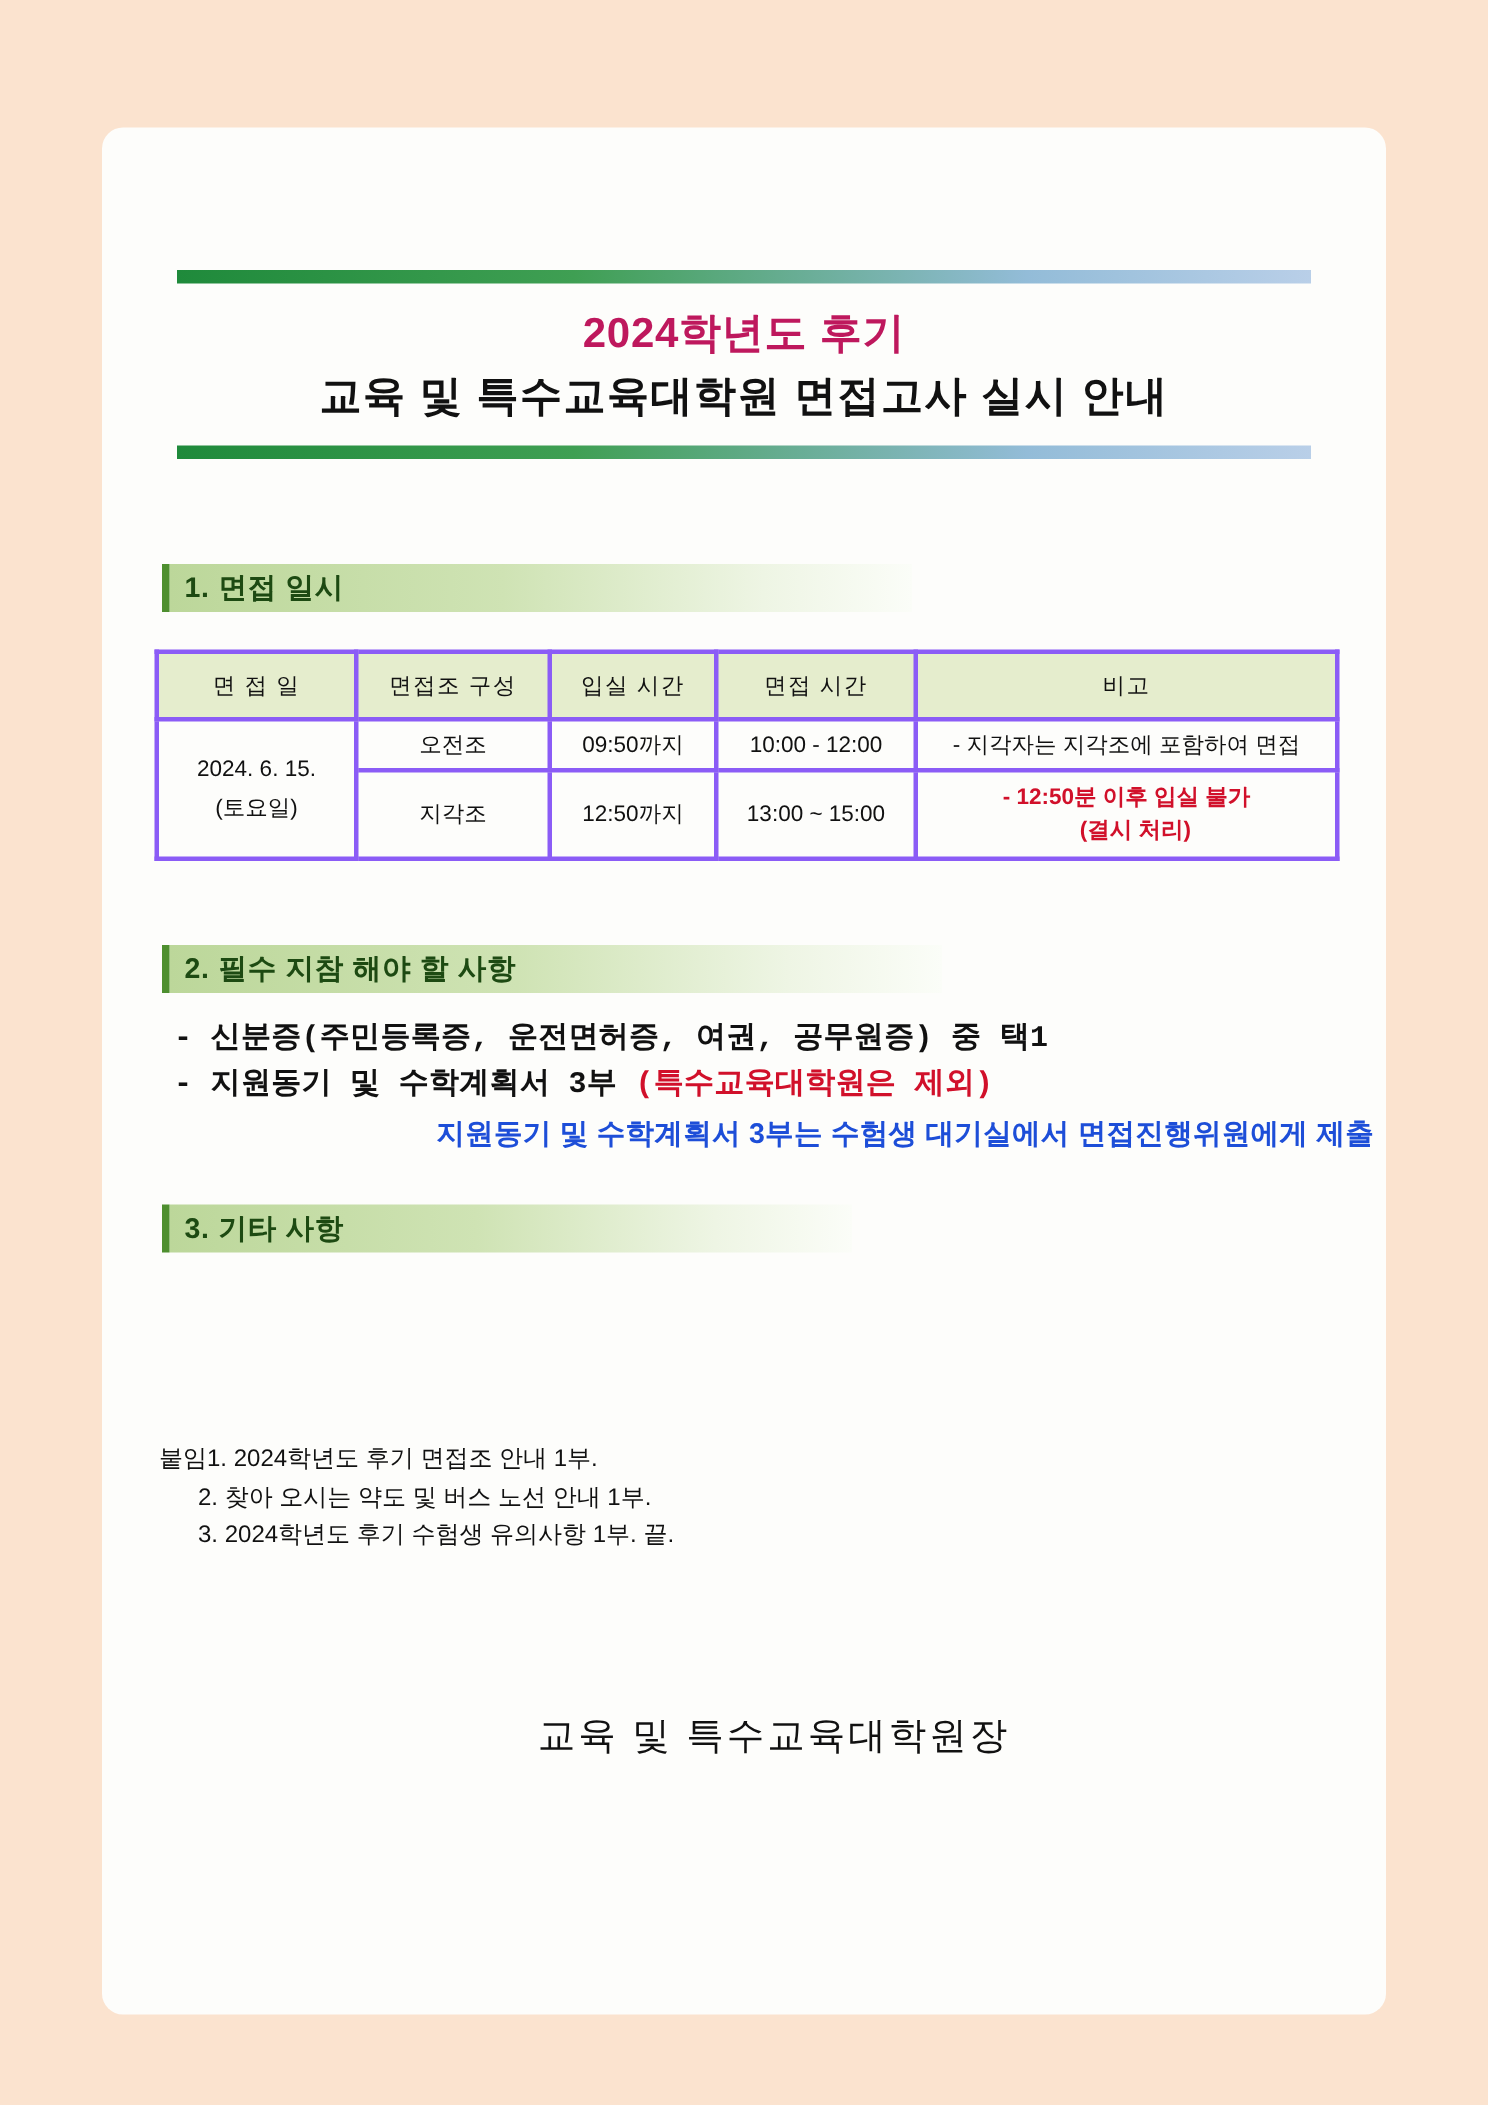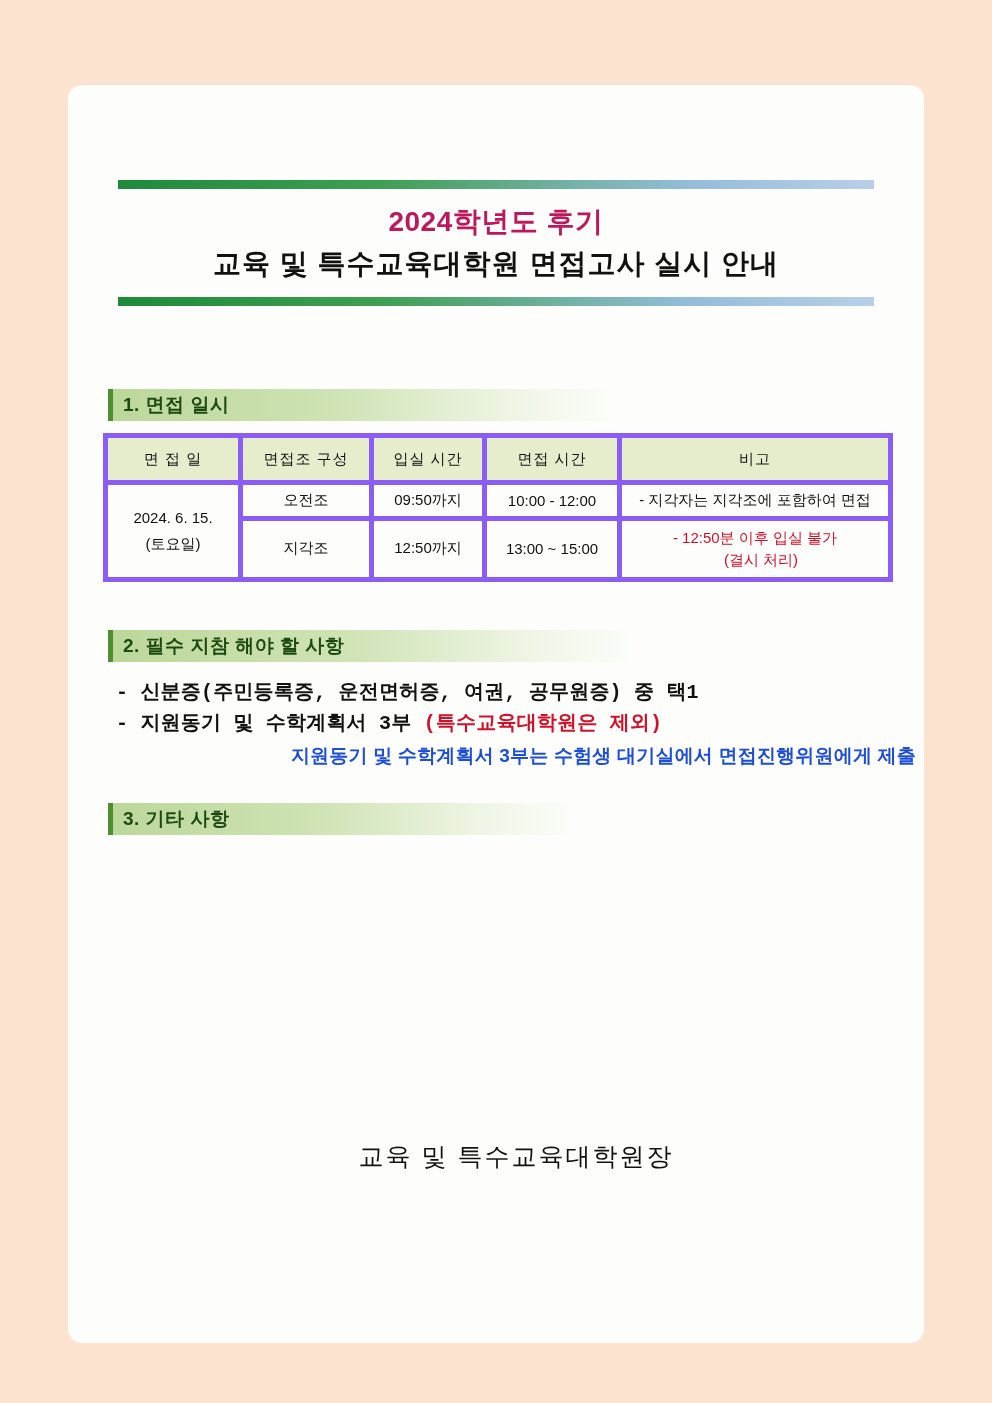--- a/index.html
+++ b/index.html
@@ -69,36 +69,36 @@
     padding-left: 10px;
     box-sizing: border-box;
   }
   .section-head span {
     font-size: 19px;
     font-weight: bold;
     color: #1d4a12;
     letter-spacing: 0.5px;
   }
 
-  #sec1 { left: 40px; top: 304px; width: 500px; }
+  #sec1 { left: 40px; top: 291px; width: 500px; }
   #sec2 { left: 40px; top: 545px; width: 520px; }
   #sec3 { left: 40px; top: 718px; width: 460px; }
 
   
   .tbl {
     position: absolute;
     left: 35px;
     top: 348px;
     width: 790px;
     border-collapse: collapse;
     font-size: 15px;
     color: #111;
   }
   .tbl td, .tbl th {
-    border: 5px solid #8b5cf6;
+    border: 3px solid #8b5cf6;
     text-align: center;
     vertical-align: middle;
     padding: 6px 4px;
     font-weight: normal;
   }
   .tbl thead th {
     background: #e5edcd;
     height: 30px;
     letter-spacing: 1px;
   }
@@ -110,20 +110,21 @@
   .col-enter { width: 100px; }
   .col-time  { width: 122px; }
   .remark {
     text-align: left;
     padding-left: 12px;
     margin-top: 36px;
   }
   .remark.red {
     color: #d1102a;
     line-height: 1.45;
+    font-weight: bold;
   }
   .remark.red .ln2 { padding-left: 12px; display: block; }
 
   
   .sec2-body {
     position: absolute;
     left: 48px;
     top: 592px;
     width: 800px;
   }
@@ -242,16 +243,21 @@
       <span class="excl">(특수교육대학원은 제외)</span>
     </div>
     <div class="sub-note">지원동기 및 수학계획서 3부는 수험생 대기실에서 면접진행위원에게 제출</div>
   </div>
 
   <div class="section-head" id="sec3">
     <span>3. 기타 사항</span>
   </div>
 
 
+  <div class="attach">
+    <div>붙임1. 2024학년도 후기 면접조 안내 1부.</div>
+    <div class="indent">2. 찾아 오시는 약도 및 버스 노선 안내 1부.</div>
+    <div class="indent">3. 2024학년도 후기 수험생 유의사항 1부.   끝.</div>
+  </div>
 
   <div class="signature">교육 및 특수교육대학원장</div>
 
 </div>
 
 </body></html>

